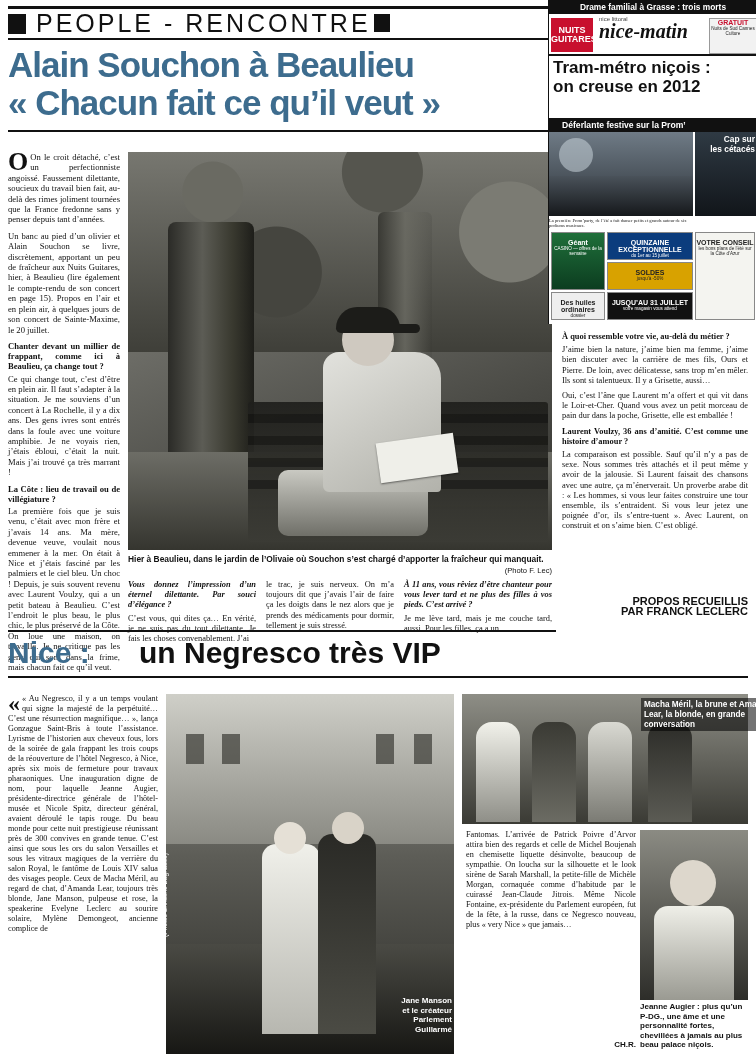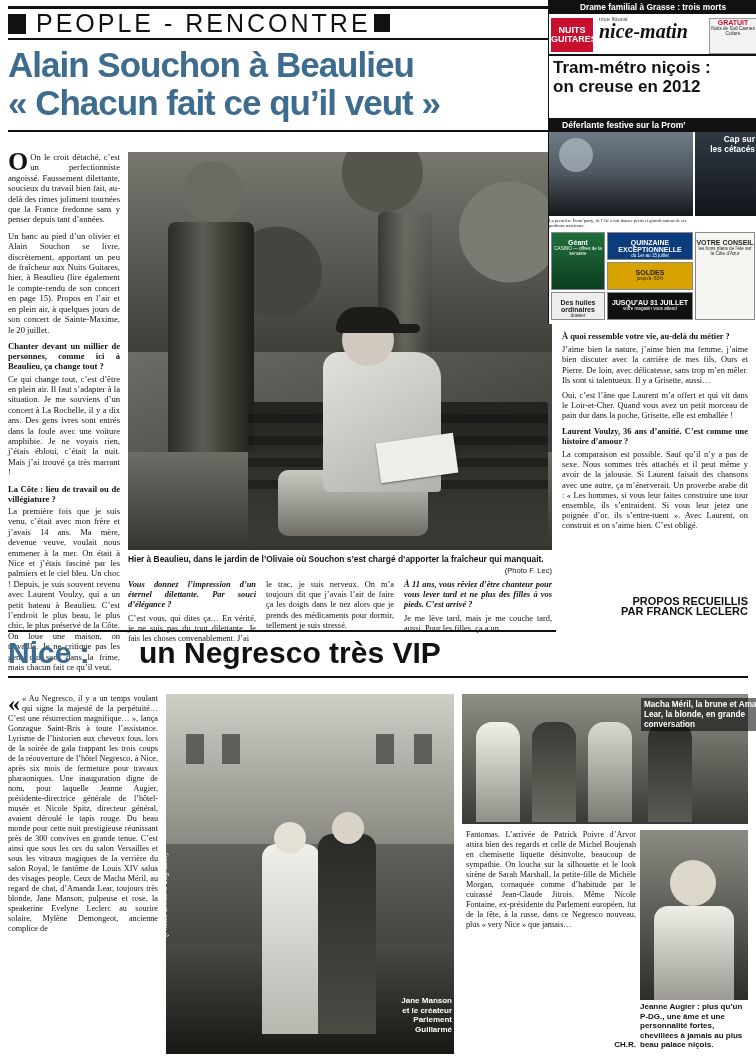--- a/index.html
+++ b/index.html
@@ -175,21 +175,21 @@
 
   <div class="headline">
     <div class="hl1">Alain Souchon à Beaulieu</div>
     <div class="hl2">« Chacun fait ce qu’il veut »</div>
     <div class="hl-rule"></div>
   </div>
 
   <div class="col-left">
     <p><span class="dropcap">O</span><span>On le croit détaché, c’est un perfectionniste angoissé. Faussement dilettante, soucieux du travail bien fait, au-delà des rimes joliment tournées que la France fredonne sans y penser depuis tant d’années.</span></p>
     <p>Un banc au pied d’un olivier et Alain Souchon se livre, discrètement, apportant un peu de fraîcheur aux Nuits Guitares, hier, à Beaulieu (lire également le compte-rendu de son concert en page 15). Propos en l’air et en plein air, à quelques jours de son concert de Sainte-Maxime, le 20 juillet.</p>
-    <div class="sub-h">Chanter devant un millier de personnes, comme ici à Beaulieu, ça change tout ?</div>
+    <div class="sub-h">Chanter devant un millier de frappant, comme ici à Beaulieu, ça change tout ?</div>
     <p>Ce qui change tout, c’est d’être en plein air. Il faut s’adapter à la situation. Je me souviens d’un concert à La Rochelle, il y a dix ans. Des gens ivres sont entrés dans la foule avec une voiture amphibie. Je ne voyais rien, j’étais ébloui, c’était la nuit. Mais j’ai trouvé ça très marrant !</p>
     <div class="sub-h">La Côte : lieu de travail ou de villégiature ?</div>
     <p>La première fois que je suis venu, c’était avec mon frère et j’avais 14 ans. Ma mère, devenue veuve, voulait nous emmener à la mer. On était à Nice et j’étais fasciné par les palmiers et le ciel bleu. Un choc ! Depuis, je suis souvent revenu avec Laurent Voulzy, qui a un petit bateau à Beaulieu. C’est l’endroit le plus beau, le plus chic, le plus préservé de la Côte. On loue une maison, on travaille. Je ne critique pas les gens qui sont dans la frime, mais chacun fait ce qu’il veut.</p>
   </div>
 
   <div class="photo-main">
     <div class="pm-sky"></div>
     <div class="pm-foliage"></div>
     <div class="pm-trunk"></div>
     <div class="pm-trunk2"></div>

